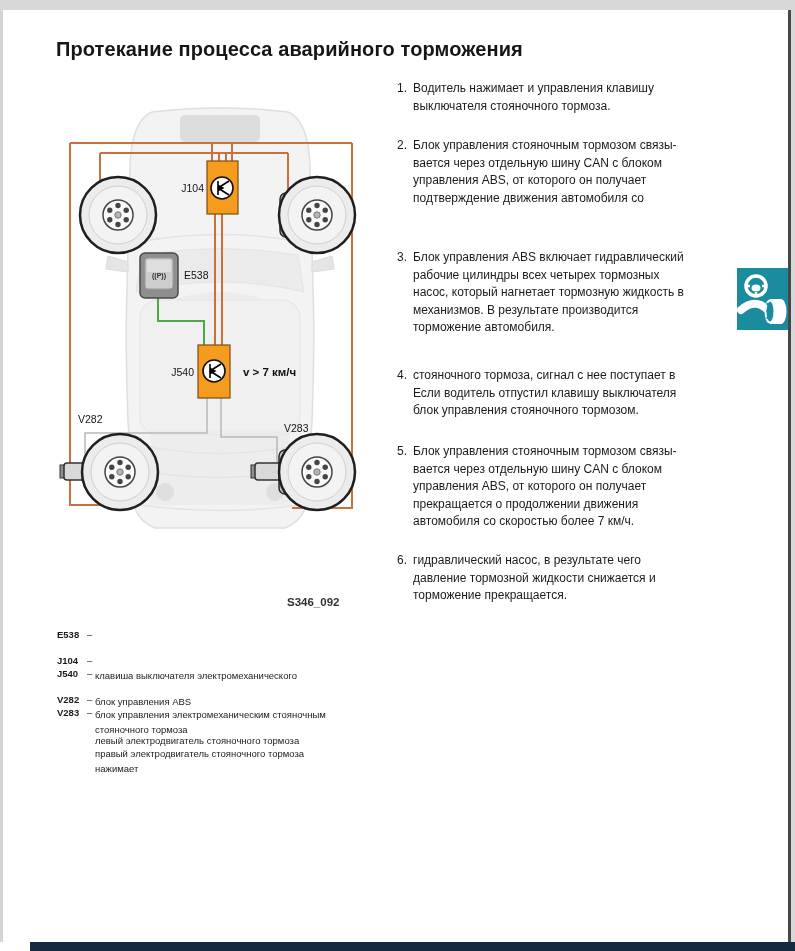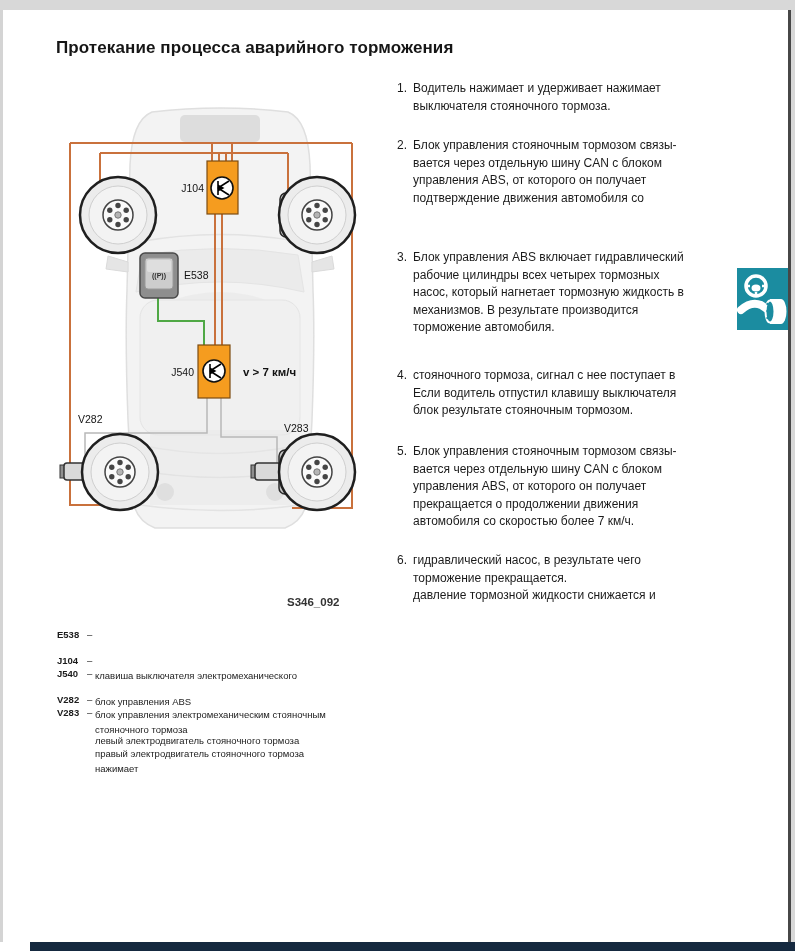--- a/index.html
+++ b/index.html
@@ -5,21 +5,21 @@
   html,body{margin:0;padding:0;background:#ffffff;}
   .page{position:relative;width:795px;height:951px;background:#ffffff;overflow:hidden;
         font-family:"Liberation Sans",sans-serif;color:#1a1a1a;}
   
   .scan-top{position:absolute;left:0;top:0;width:795px;height:10px;background:#d8d8d8;}
   .scan-left{position:absolute;left:0;top:10px;width:3px;height:932px;background:#d4d4d4;}
   .scan-right-dark{position:absolute;left:788px;top:10px;width:3px;height:932px;background:#474747;}
   .scan-right-light{position:absolute;left:791px;top:10px;width:4px;height:932px;background:#d8d8d8;}
   .bottom-bar{position:absolute;left:30px;top:942px;width:765px;height:9px;background:#15293F;}
 
-  .title{position:absolute;left:56px;top:38px;font-size:17px;font-weight:bold;letter-spacing:.1px;color:#161616;}
+  .title{position:absolute;left:56px;top:38px;font-size:20px;font-weight:bold;letter-spacing:.1px;color:#161616;}
 
   
   .steps{position:absolute;left:397px;top:0;width:300px;}
   .step{position:absolute;display:flex;font-size:12px;line-height:17.5px;color:#1b1b1b;}
   .step-num{width:16px;flex:none;}
   .step-text div{white-space:nowrap;}
   .s1{top:80px}.s2{top:137px}.s3{top:249px}.s4{top:367px}.s5{top:443px}.s6{top:552px}
 
   
   .legend-row{position:absolute;display:flex;font-size:9.5px;line-height:13px;color:#1b1b1b;}
@@ -184,21 +184,21 @@
       <text x="78" y="423" font-size="10.5" fill="#141414">V282</text>
       <text x="284" y="432" font-size="10.5" fill="#141414">V283</text>
       <text x="287" y="606" font-size="11.5" font-weight="bold" fill="#333">S346_092</text>
     </svg>
   </div>
 
   <div class="steps">
     <div class="step s1">
       <div class="step-num">1.</div>
       <div class="step-text">
-          <div>Водитель нажимает и удерживает нажимает</div>
+          <div>Водитель нажимает и управления клавишу</div>
           <div>выключателя стояночного тормоза.</div>
         </div>
     </div>
     <div class="step s2">
       <div class="step-num">2.</div>
       <div class="step-text">
           <div>Блок управления стояночным тормозом связы-</div>
           <div>вается через отдельную шину CAN с блоком</div>
           <div>управления ABS, от которого он получает</div>
           <div>подтверждение движения автомобиля со</div>
@@ -212,39 +212,39 @@
           <div>насос, который нагнетает тормозную жидкость в</div>
           <div>механизмов. В результате производится</div>
           <div>торможение автомобиля.</div>
         </div>
     </div>
     <div class="step s4">
       <div class="step-num">4.</div>
       <div class="step-text">
           <div>стояночного тормоза, сигнал с нее поступает в</div>
           <div>Если водитель отпустил клавишу выключателя</div>
-          <div>блок результате стояночным тормозом.</div>
+          <div>блок управления стояночного тормозом.</div>
         </div>
     </div>
     <div class="step s5">
       <div class="step-num">5.</div>
       <div class="step-text">
           <div>Блок управления стояночным тормозом связы-</div>
           <div>вается через отдельную шину CAN с блоком</div>
           <div>управления ABS, от которого он получает</div>
           <div>прекращается о продолжении движения</div>
           <div>автомобиля со скоростью более 7 км/ч.</div>
         </div>
     </div>
     <div class="step s6">
       <div class="step-num">6.</div>
       <div class="step-text">
           <div>гидравлический насос, в результате чего</div>
+          <div>давление тормозной жидкости снижается и</div>
           <div>торможение прекращается.</div>
-          <div>давление тормозной жидкости снижается и</div>
         </div>
     </div>
   </div>
 
   <div>
     <div class="legend-row l1">
       <span class="legend-term">E538</span>
       <span class="legend-dash">–</span>
       <span class="legend-desc">
           <div>клавиша выключателя электромеханического</div>

